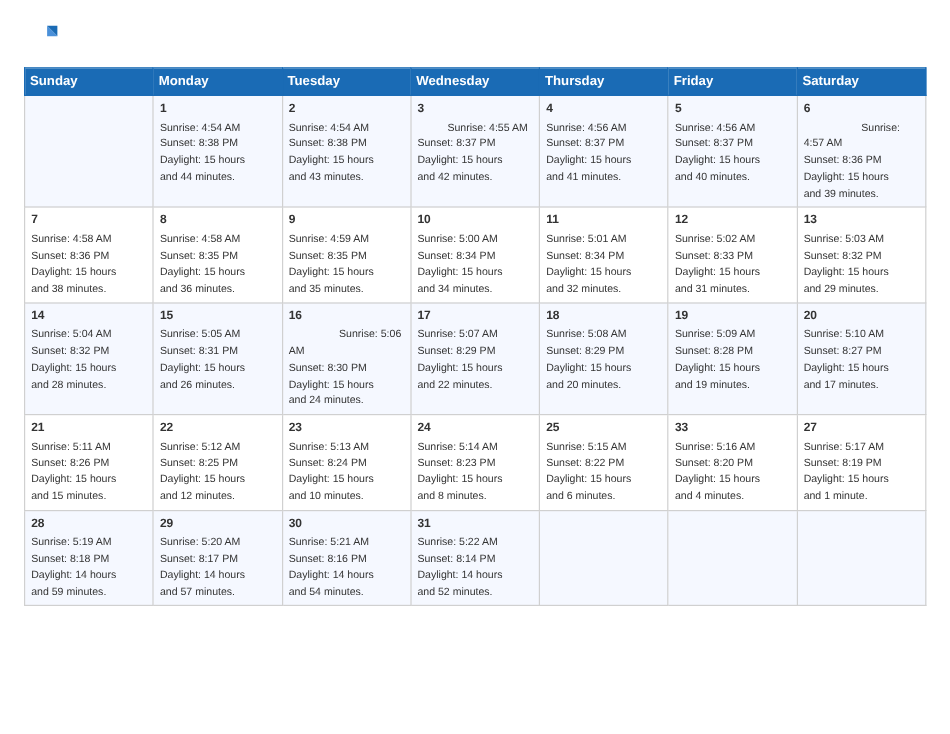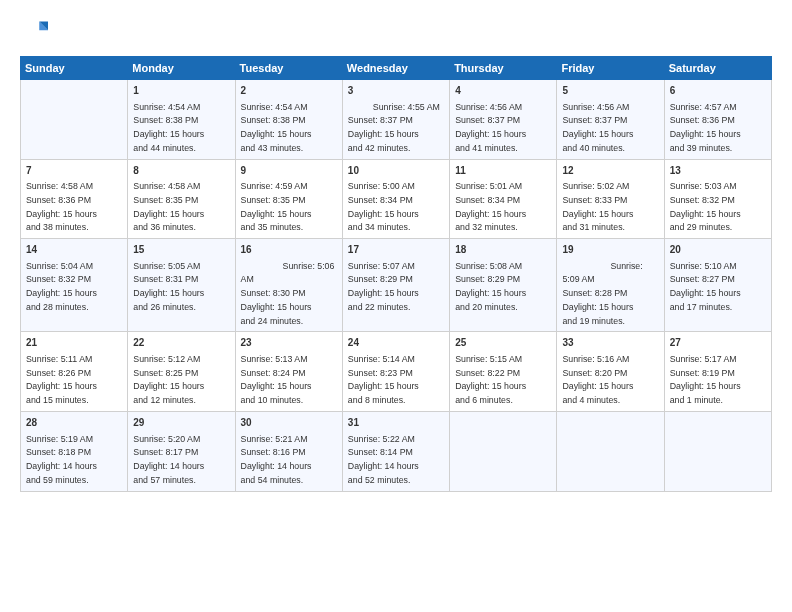--- a/index.html
+++ b/index.html
@@ -141,21 +141,21 @@
 Daylight: 15 hours
 and 42 minutes.</span></td>
           <td><span class="day-num">4</span><span class="day-info" style="white-space: pre-line;">Sunrise: 4:56 AM
 Sunset: 8:37 PM
 Daylight: 15 hours
 and 41 minutes.</span></td>
           <td><span class="day-num">5</span><span class="day-info" style="white-space: pre-line;">Sunrise: 4:56 AM
 Sunset: 8:37 PM
 Daylight: 15 hours
 and 40 minutes.</span></td>
-          <td><span class="day-num">6</span><span class="day-info" style="white-space: pre-line;">Sunrise: 4:57 AM
+          <td><span class="day-num">6</span><span class="day-info" style="white-space: pre-line; margin-left: 48px;">Sunrise: 4:57 AM
 Sunset: 8:36 PM
 Daylight: 15 hours
 and 39 minutes.</span></td>
         </tr>
         <tr>
           <td><span class="day-num">7</span><span class="day-info" style="white-space: pre-line;">Sunrise: 4:58 AM
 Sunset: 8:36 PM
 Daylight: 15 hours
 and 38 minutes.</span></td>
           <td><span class="day-num">8</span><span class="day-info" style="white-space: pre-line;">Sunrise: 4:58 AM
@@ -197,21 +197,21 @@
 Daylight: 15 hours
 and 24 minutes.</span></td>
           <td><span class="day-num">17</span><span class="day-info" style="white-space: pre-line;">Sunrise: 5:07 AM
 Sunset: 8:29 PM
 Daylight: 15 hours
 and 22 minutes.</span></td>
           <td><span class="day-num">18</span><span class="day-info" style="white-space: pre-line;">Sunrise: 5:08 AM
 Sunset: 8:29 PM
 Daylight: 15 hours
 and 20 minutes.</span></td>
-          <td><span class="day-num">19</span><span class="day-info" style="white-space: pre-line; margin-left: 48px;">Sunrise: 5:09 AM
+          <td><span class="day-num">19</span><span class="day-info" style="white-space: pre-line;">Sunrise: 5:09 AM
 Sunset: 8:28 PM
 Daylight: 15 hours
 and 19 minutes.</span></td>
           <td><span class="day-num">20</span><span class="day-info" style="white-space: pre-line;">Sunrise: 5:10 AM
 Sunset: 8:27 PM
 Daylight: 15 hours
 and 17 minutes.</span></td>
         </tr>
         <tr>
           <td><span class="day-num">21</span><span class="day-info" style="white-space: pre-line;">Sunrise: 5:11 AM

